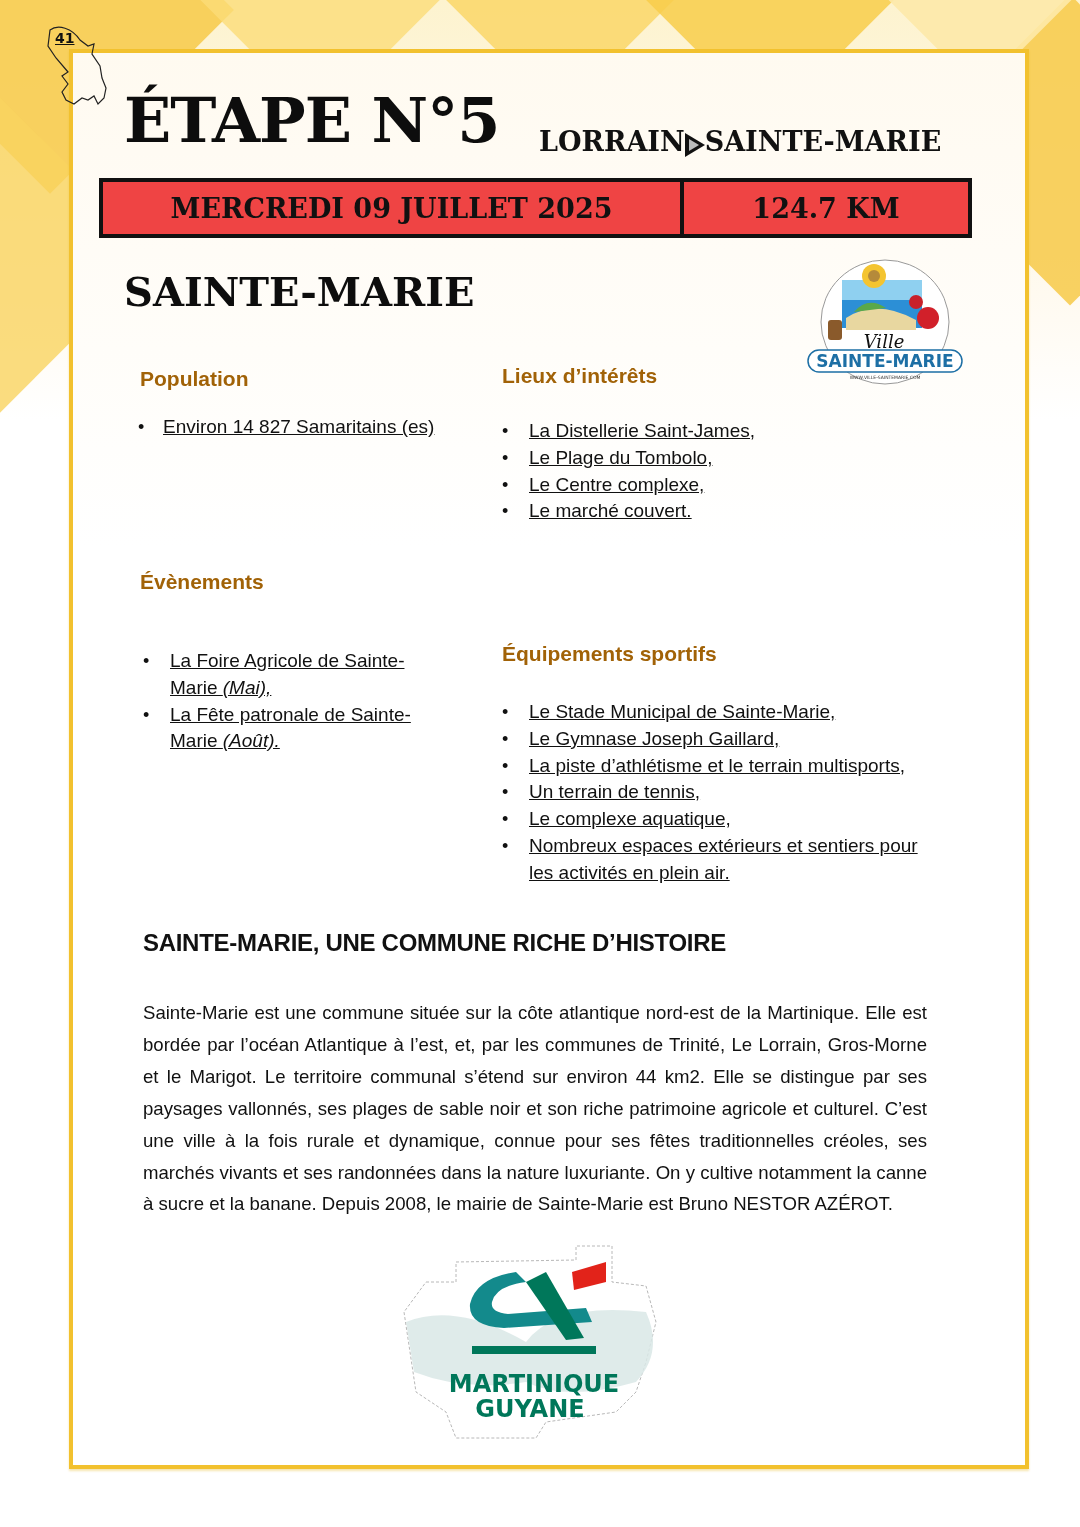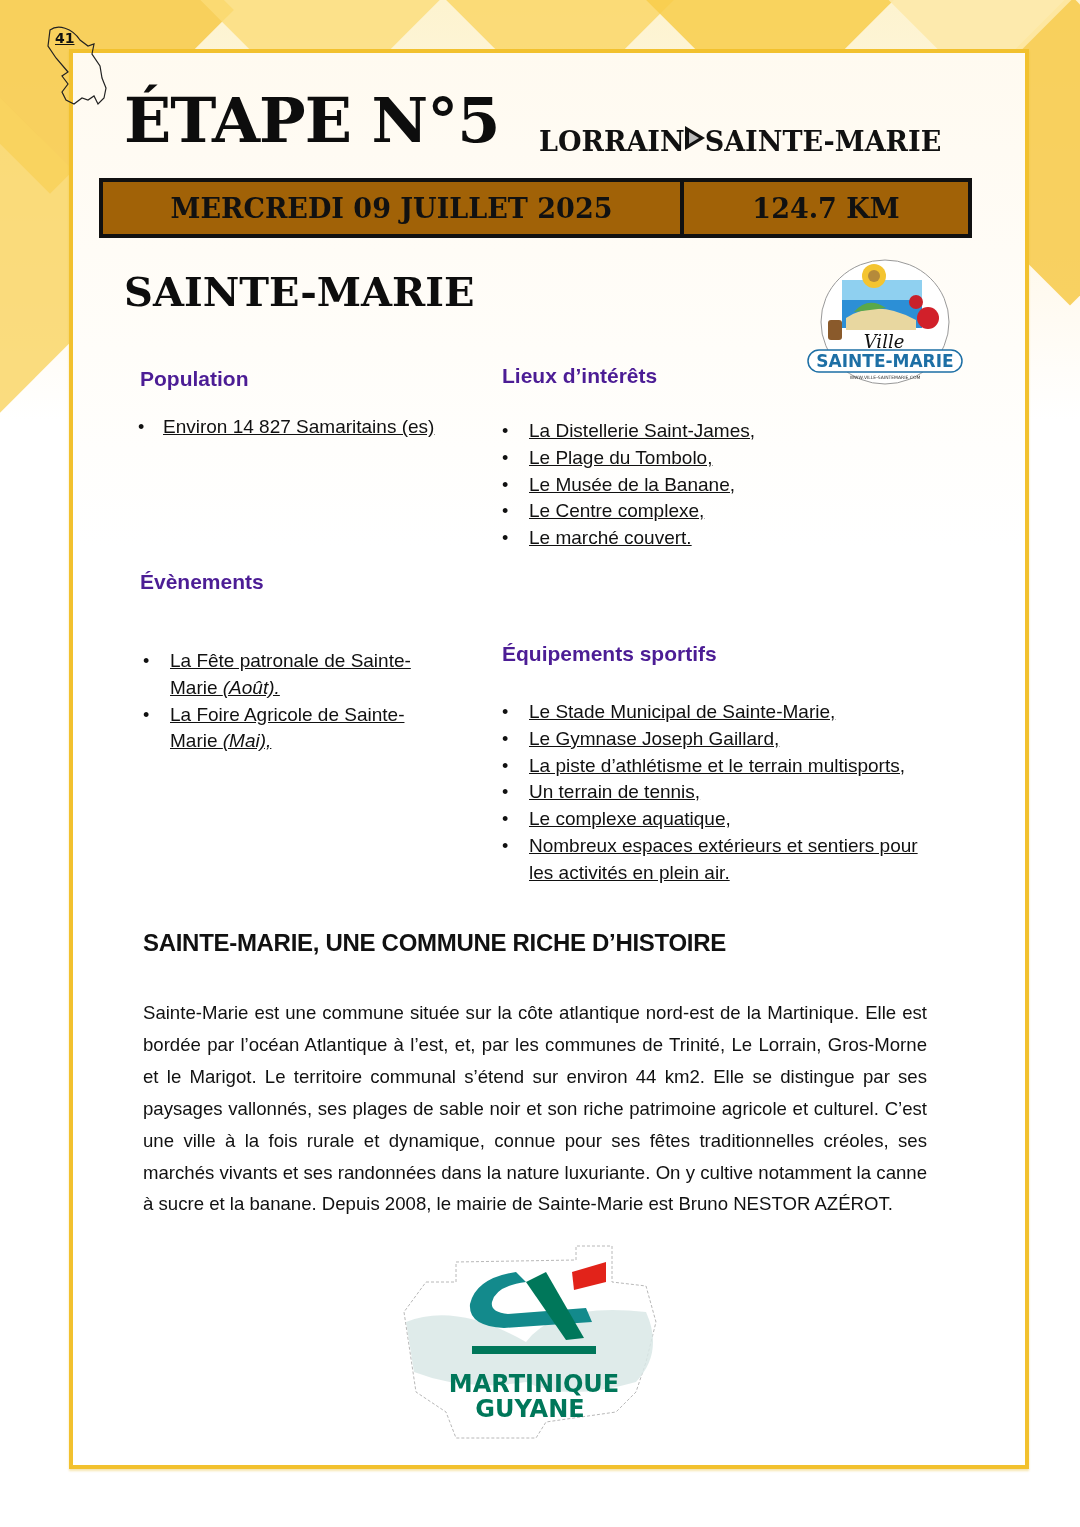--- a/index.html
+++ b/index.html
@@ -18,34 +18,34 @@
     border:4px solid #f2c12e; background:#fffdf7;
     box-shadow:0 2px 2px rgba(230,180,30,0.35);
   }
   .frame-inner { position:absolute; left:0; top:0; right:0; bottom:0;
     background:linear-gradient(180deg,#fffaf0 0%, #ffffff 35%, #ffffff 100%); }
 
   .page-badge { position:absolute; left:44px; top:26px; width:80px; height:90px; }
   .page-num { position:absolute; left:55px; top:30px; font:bold 14px "DejaVu Sans", sans-serif; color:#111;text-decoration:underline; }
 
   .etape { position:absolute; left:124px; top:84px; font:bold 62px "DejaVu Serif", serif; letter-spacing:-1px; color:#0d0d0d; }
-  .route { position:absolute; left:539px; top:126px; font:bold 27px "DejaVu Serif", serif; color:#111; display:flex; align-items:flex-start; }
+  .route { position:absolute; left:539px; top:126px; font:bold 27px "DejaVu Serif", serif; color:#111; display:flex; align-items:flex-end; }
   .route .arrow { width:0; height:0; border-top:12px solid transparent; border-bottom:12px solid transparent; border-left:20px solid #111; position:relative; }
   .route .arrow::after { content:""; position:absolute; left:-16px; top:-6px; border-top:6px solid transparent; border-bottom:6px solid transparent; border-left:10px solid #bbb; }
 
-  .infobar { position:absolute; left:99px; top:178px; width:865px; height:52px; border:4px solid #111; background:#a16207; display:flex; }
+  .infobar { position:absolute; left:99px; top:178px; width:865px; height:52px; border:4px solid #111; background:#ef4444; display:flex; }
   .infobar .cell { display:flex; align-items:center; justify-content:center; font:bold 27px "DejaVu Serif", serif; color:#111; }
   .infobar .date { width:577px; border-right:4px solid #111; }
   .infobar .dist { flex:1; }
 
   .city-title { position:absolute; left:124px; top:268px; font:bold 40px "DejaVu Serif", serif; color:#0d0d0d; }
 
   .logo-ville { position:absolute; left:806px; top:258px; width:158px; height:132px; }
 
-  .h-sec { position:absolute; font:bold 21px "Liberation Sans", sans-serif; color:#4c1d95; }
+  .h-sec { position:absolute; font:bold 21px "Liberation Sans", sans-serif; color:#a16207; }
   ul.blist { position:absolute; margin:0; padding:0; list-style:none; font:19px "Liberation Sans", sans-serif; color:#111;text-decoration:underline; }
   ul.blist li { position:relative; padding-left:27px; line-height:26.8px; }
   ul.blist li::before { content:"•"; position:absolute; left:0; top:0; font-size:18px; }
   ul.blist li .it { font-style:italic; }
 
   .hist-title { position:absolute; left:143px; top:929px; font:bold 24px "Liberation Sans", sans-serif; color:#111; letter-spacing:-0.3px; }
   .hist-body { position:absolute; left:143px; top:997px; width:784px; font:18.6px "Liberation Sans", sans-serif; line-height:31.9px; text-align:justify; color:#111; }
 
   .logo-ca { position:absolute; left:396px; top:1242px; width:278px; height:200px; }
 </style>
@@ -104,32 +104,31 @@
 </svg>
 
 <div class="h-sec" style="left:140px;top:367px">Population</div>
 <ul class="blist" style="left:138px;top:414px;width:340px">
   <li style="padding-left:25px">Environ 14 827 Samaritains (es)</li>
 </ul>
 
 <div class="h-sec" style="left:140px;top:570px">Évènements</div>
 <ul class="blist" style="left:143px;top:648px;width:290px">
   <li>
-    <span>La Fête patronale de Sainte-Marie </span><span class="it">(Août).</span>
+    <span>La Foire Agricole de Sainte-Marie </span><span class="it">(Mai),</span>
   </li>
   <li>
-    <span>La Foire Agricole de Sainte-Marie </span><span class="it">(Mai),</span>
+    <span>La Fête patronale de Sainte-Marie </span><span class="it">(Août).</span>
   </li>
 </ul>
 
 <div class="h-sec" style="left:502px;top:364px">Lieux d’intérêts</div>
 <ul class="blist" style="left:502px;top:418px;width:420px">
   <li>La Distellerie Saint-James,</li>
   <li>Le Plage du Tombolo,</li>
-  <li>Le Musée de la Banane,</li>
   <li>Le Centre complexe,</li>
   <li>Le marché couvert.</li>
 </ul>
 
 <div class="h-sec" style="left:502px;top:642px">Équipements sportifs</div>
 <ul class="blist" style="left:502px;top:699px;width:440px">
   <li>Le Stade Municipal de Sainte-Marie,</li>
   <li>Le Gymnase Joseph Gaillard,</li>
   <li>La piste d’athlétisme et le terrain multisports,</li>
   <li>Un terrain de tennis,</li>

